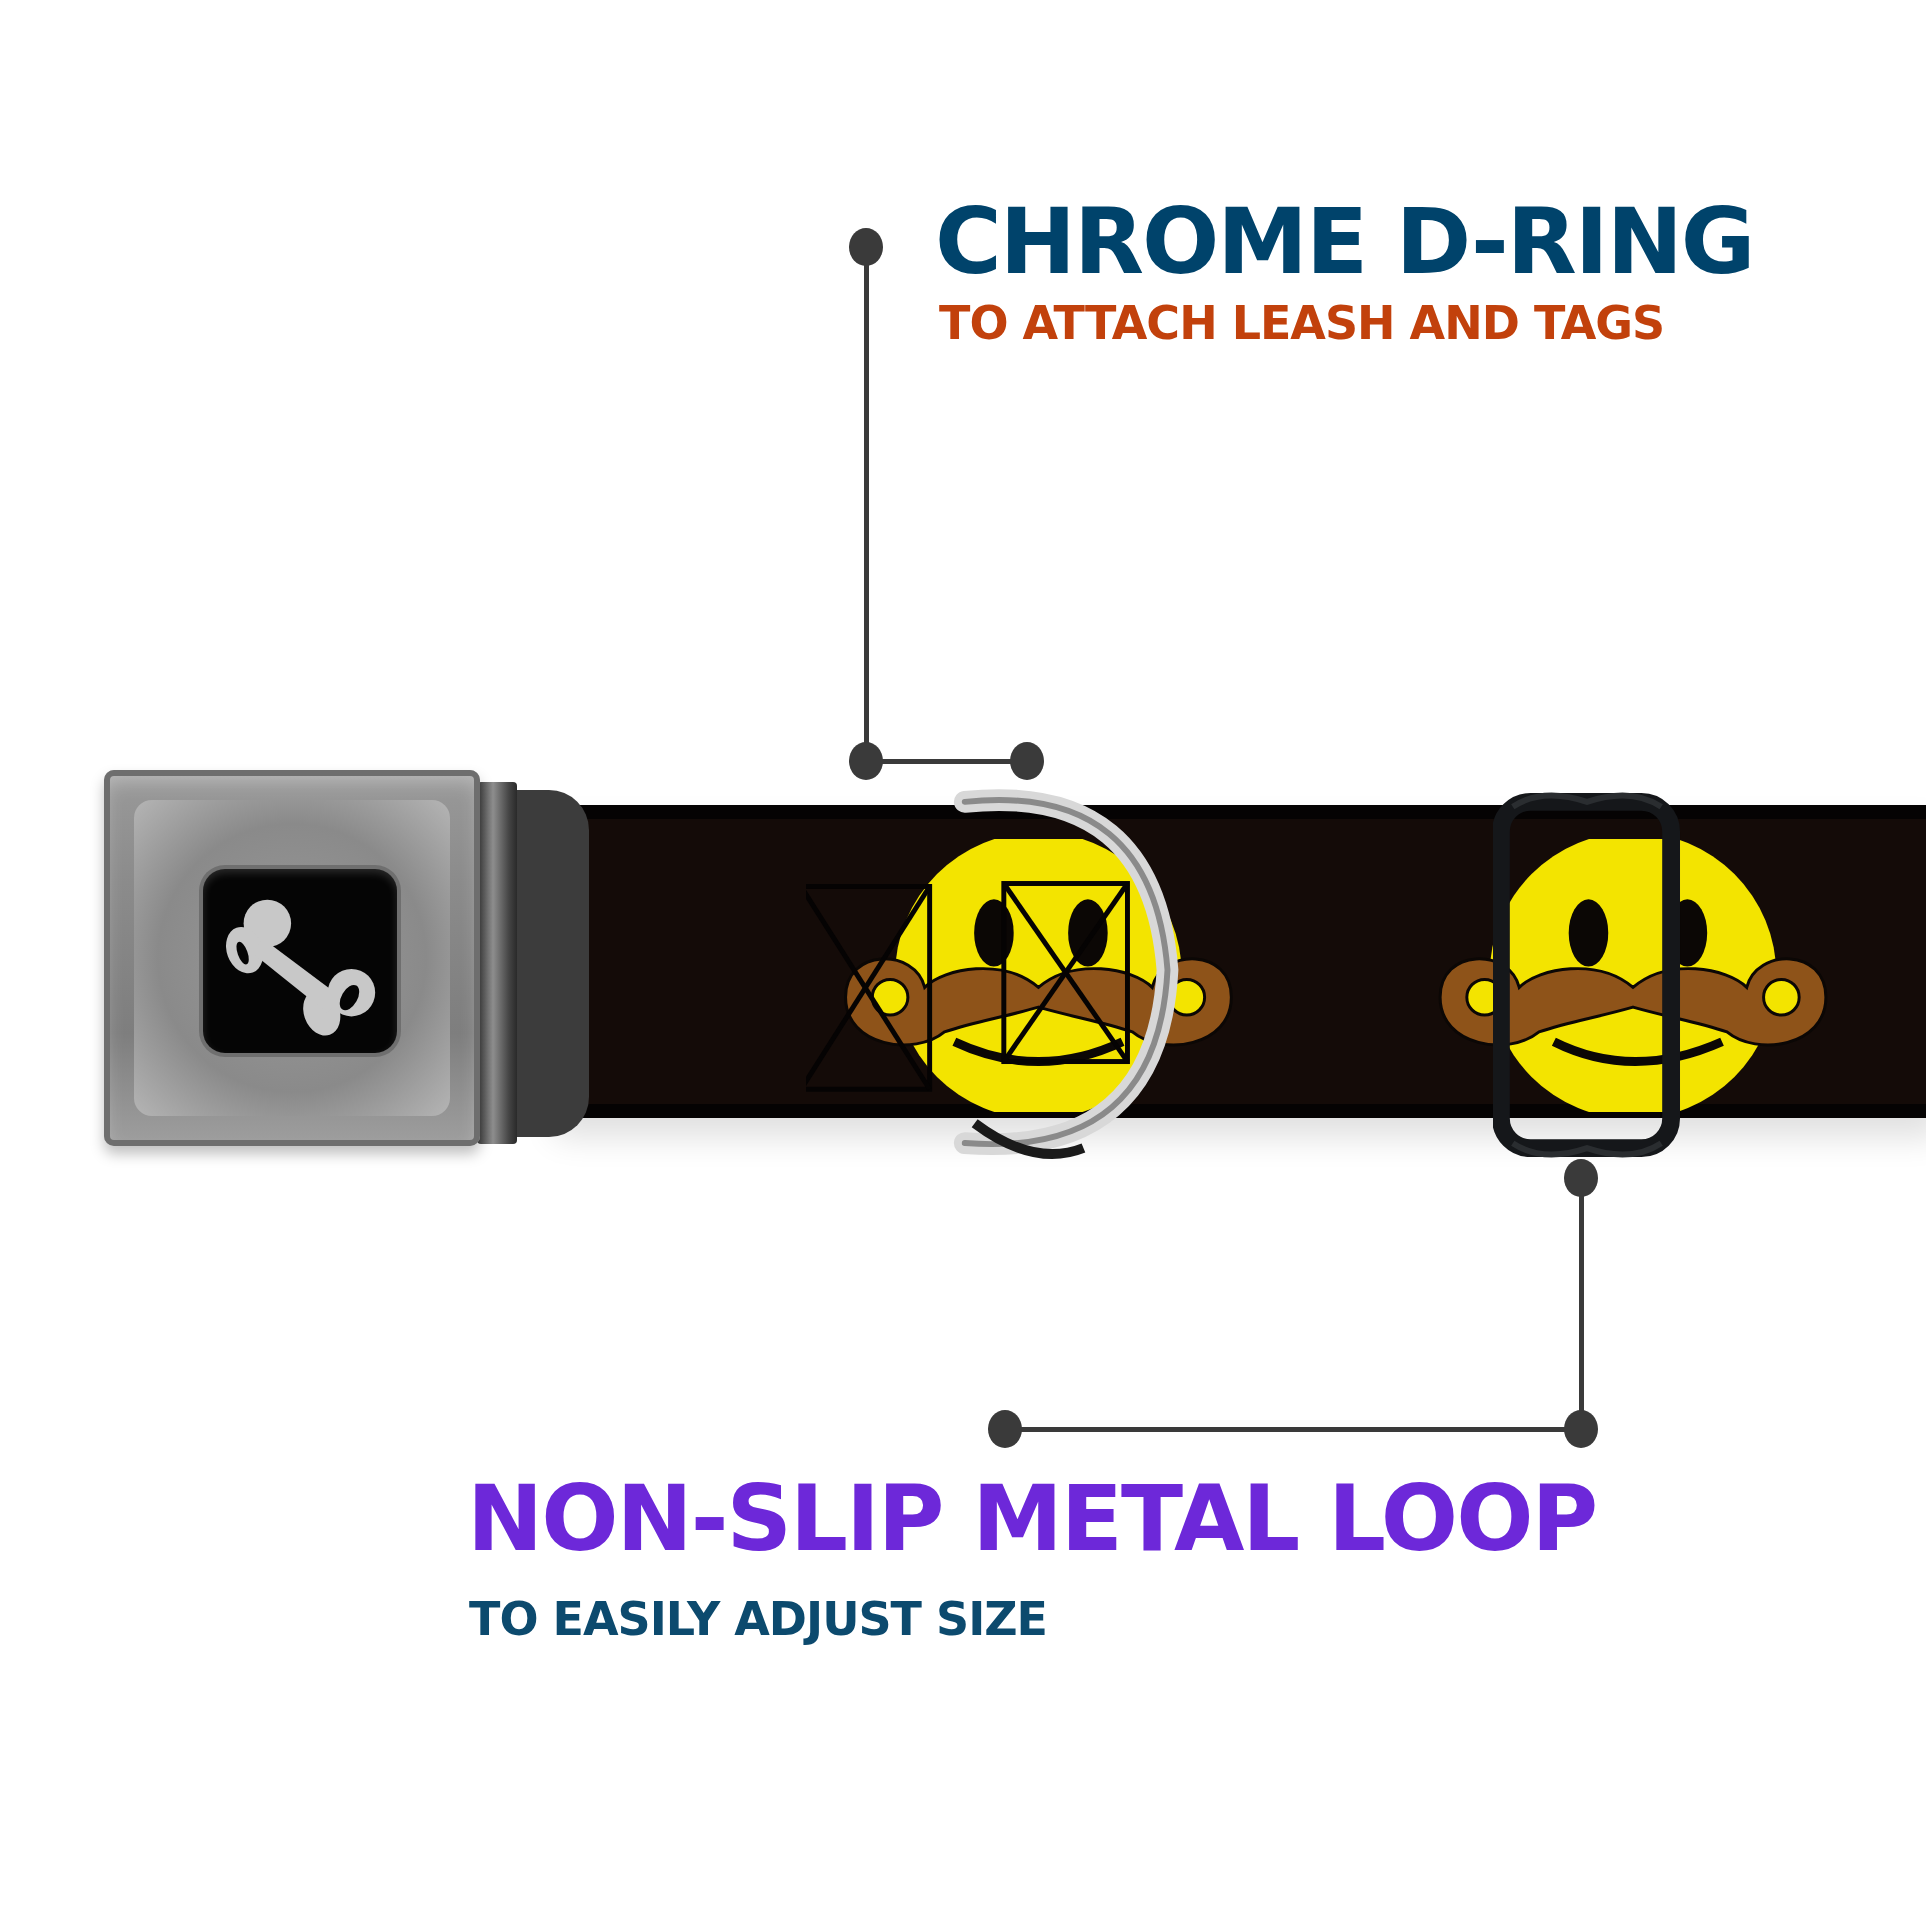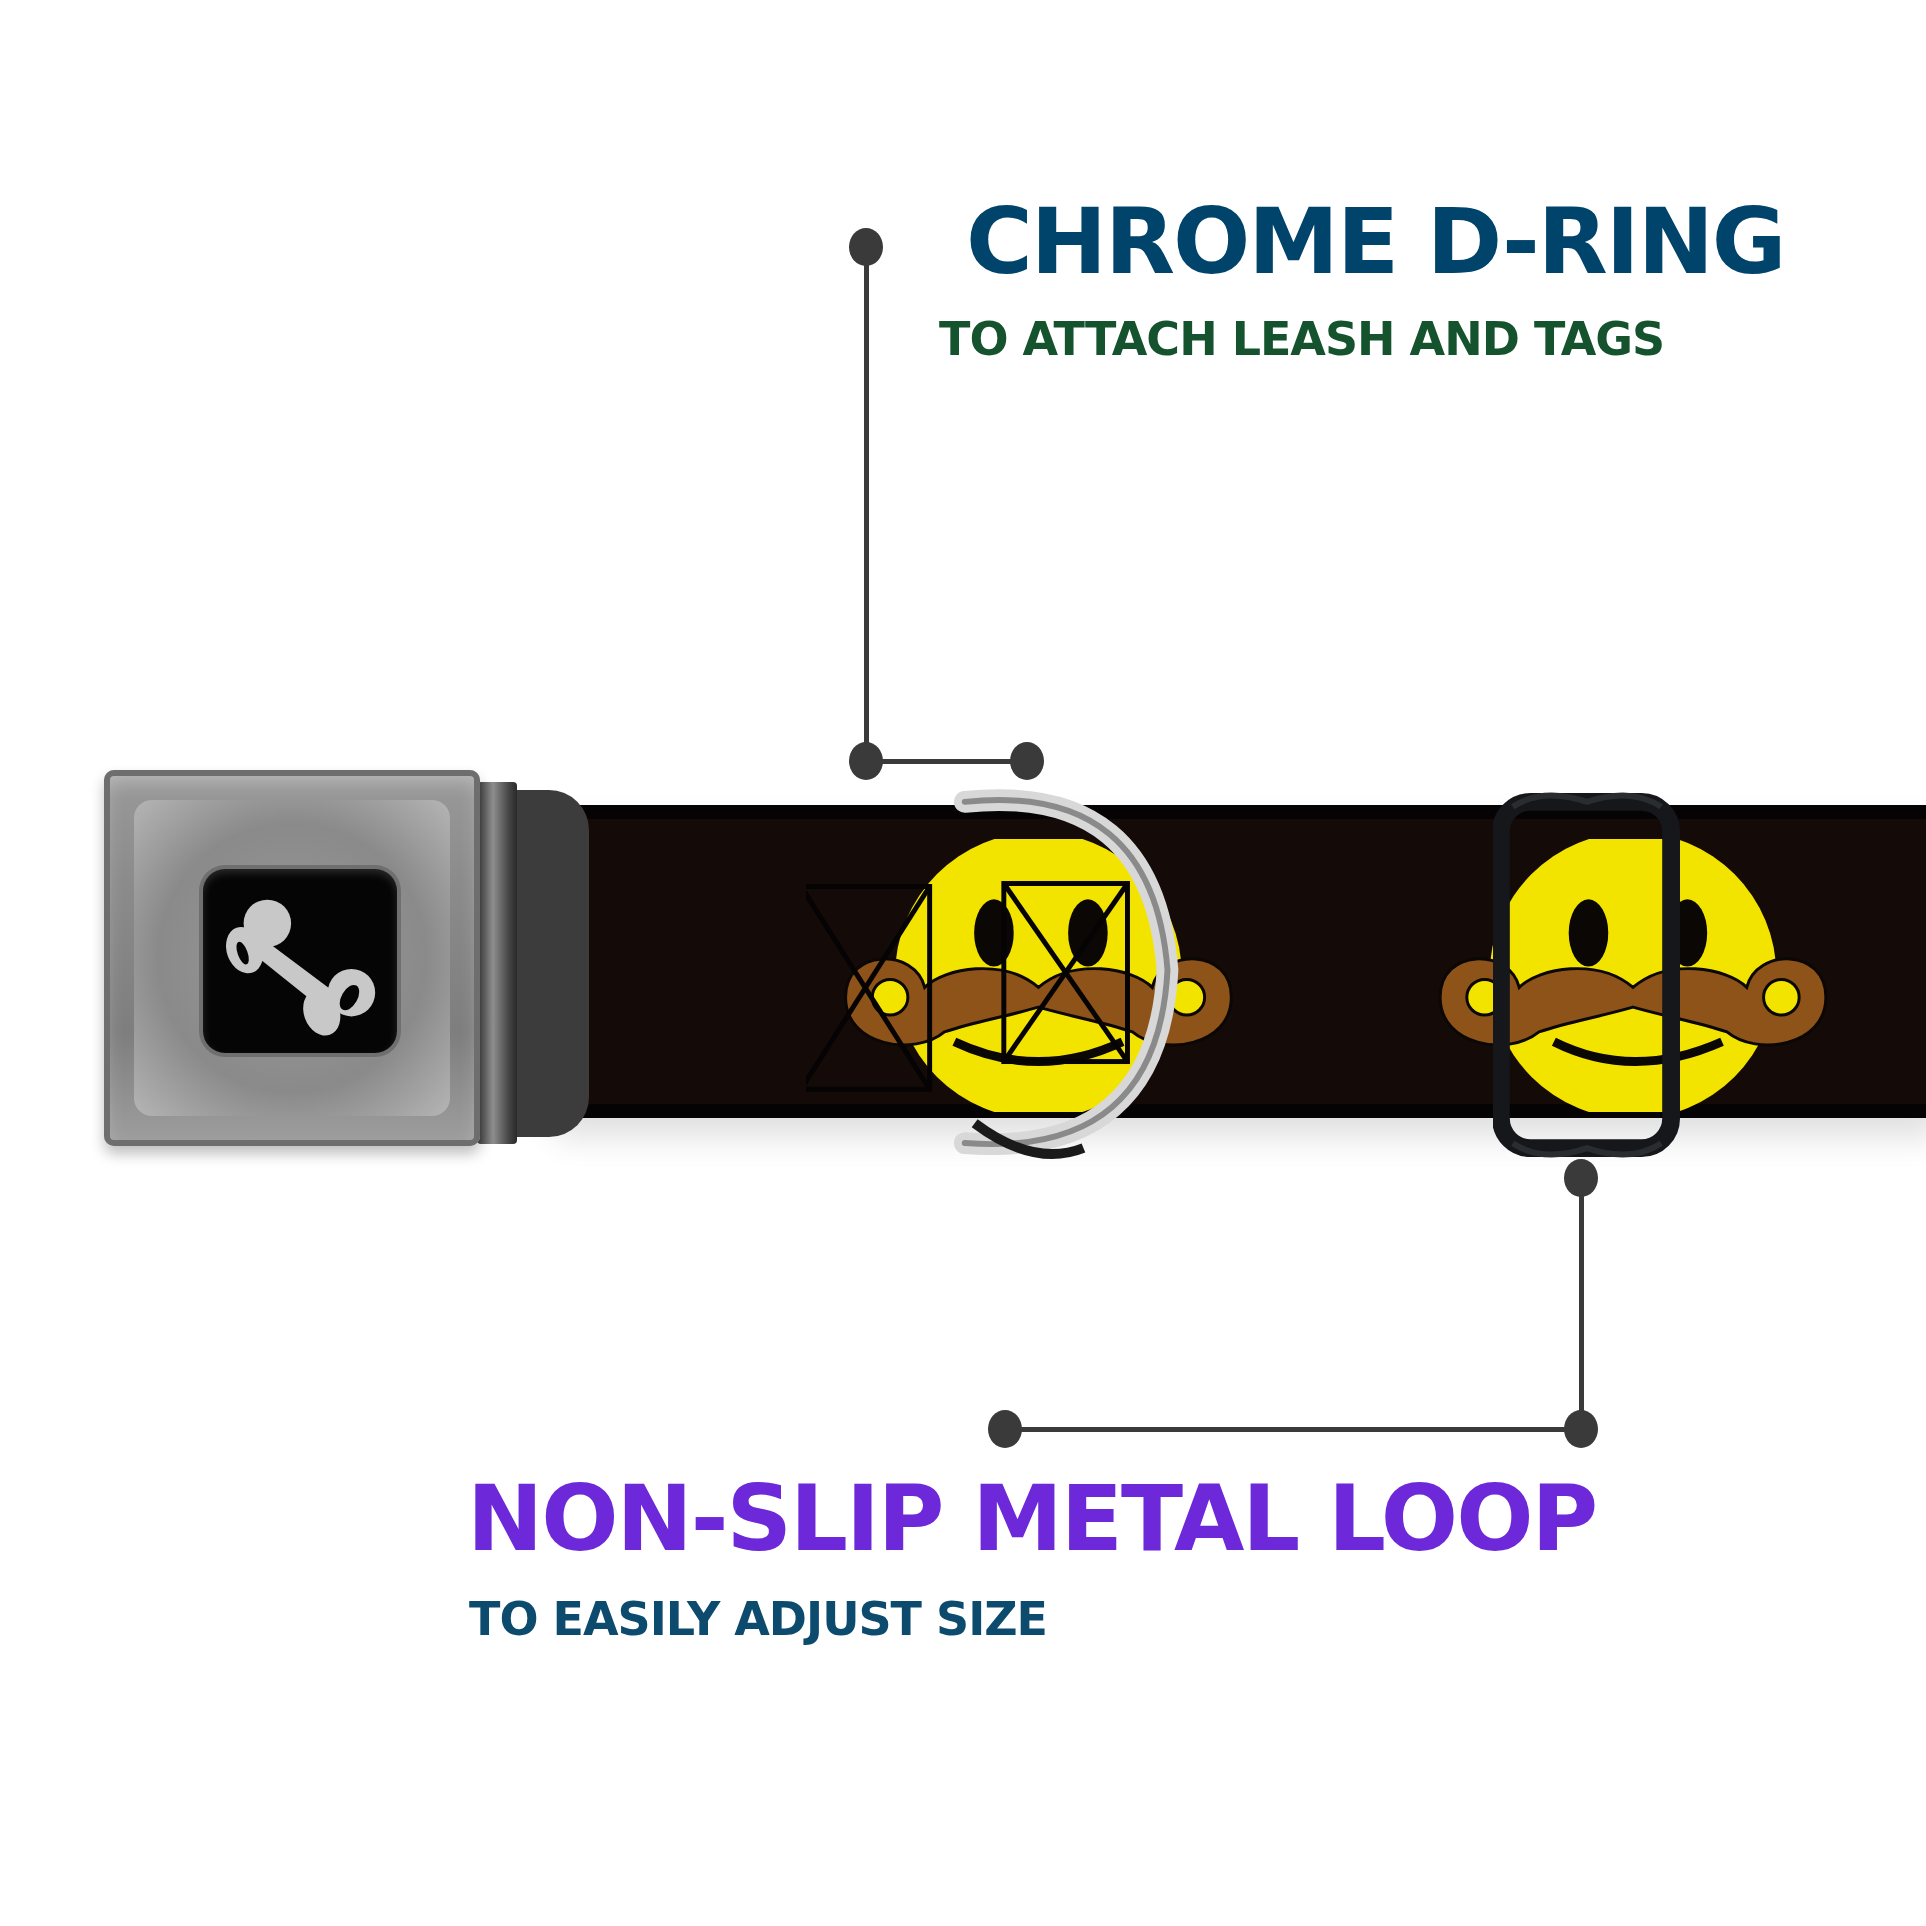--- a/index.html
+++ b/index.html
@@ -45,22 +45,22 @@
       border-radius: 4px;
     }
     .buckle-tongue {
       position: absolute; left: 510px; top: 790px; width: 79px; height: 347px;
       background: #3c3c3c; border-radius: 0 40px 40px 0;
     }
   </style>
 </head>
 <body>
 
-<div class="abs title" style="left:935px; top:196px; font-size:91px; color:#00436b;margin-left:31px;">CHROME D-RING</div>
-<div class="abs subtitle" style="left:939px; top:316px; font-size:46px; color:#14532d;">TO ATTACH LEASH AND TAGS</div>
+<div class="abs title" style="left:935px; top:196px; font-size:91px; color:#00436b;">CHROME D-RING</div>
+<div class="abs subtitle" style="left:939px; top:300px; font-size:46px; color:#c2410c;">TO ATTACH LEASH AND TAGS</div>
 
 <div>
   <div class="dot" style="left:866px; top:247px;"></div>
   <div class="line" style="left:864px; top:247px; width:5px; height:515px;"></div>
   <div class="dot" style="left:866px; top:761px;"></div>
   <div class="line" style="left:866px; top:759px; width:160px; height:5px;"></div>
   <div class="dot" style="left:1027px; top:761px;"></div>
 </div>
 
 <div class="strap">

